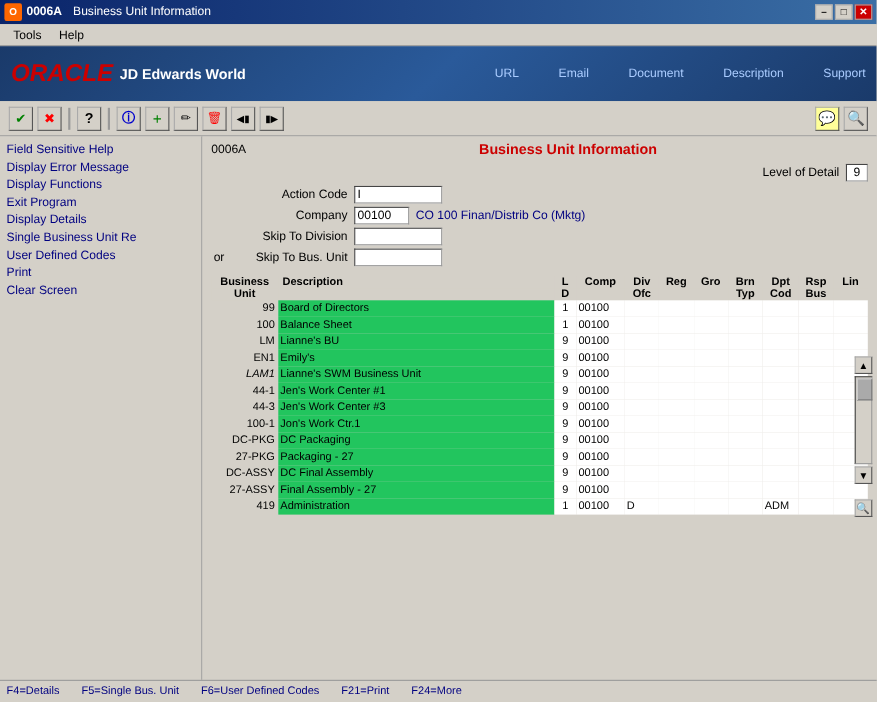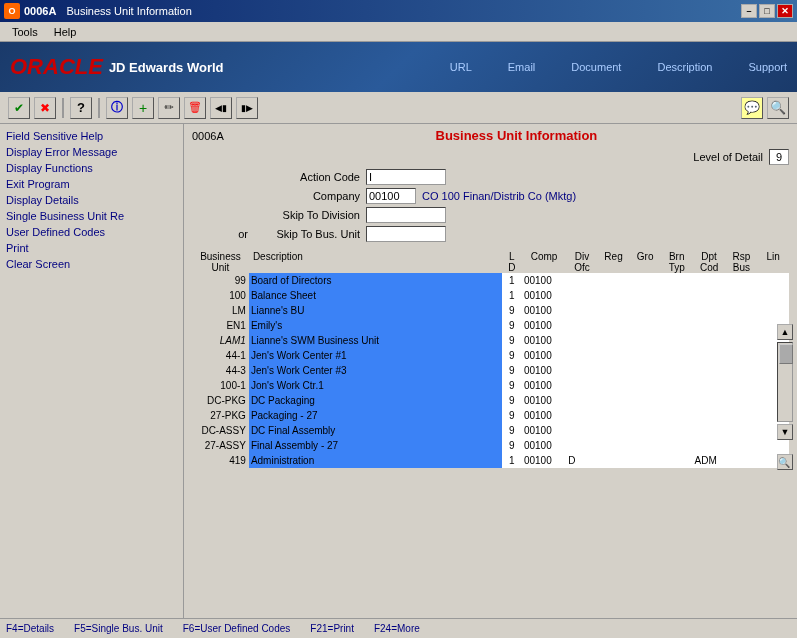--- a/index.html
+++ b/index.html
@@ -46,42 +46,42 @@
     
     
     .form-header { display: flex; align-items: center; margin-bottom: 6px; }
     .form-id { font-size: 11px; color: black; margin-right: 20px; }
     .form-title { font-size: 13px; color: #cc0000; font-weight: bold; text-align: center; flex: 1; }
     
     .level-detail { display: flex; align-items: center; justify-content: flex-end; margin-bottom: 4px; gap: 4px; }
     .level-detail-input { width: 20px; height: 16px; border: 1px inset #999; background: white; font-size: 11px; text-align: center; }
 
     
-    .form-field { display: flex; align-items: center; margin-bottom: 3px; margin-left: 44px; }
+    .form-field { display: flex; align-items: center; margin-bottom: 3px; }
     .field-label { font-size: 11px; width: 130px; text-align: right; padding-right: 6px; }
     .field-input { height: 16px; border: 1px inset #999; background: white; font-size: 11px; padding: 0 2px; }
     .field-value { font-size: 11px; margin-left: 6px; color: #000080; }
 
     
     .data-table { width: 100%; border-collapse: collapse; margin-top: 6px; font-size: 10px; }
     .data-table th { background: #d4d0c8; border: none; padding: 1px 2px; text-align: center; font-size: 10px; font-weight: normal; }
     .data-table td { border: none; padding: 1px 2px; height: 15px; }
     .col-bu { width: 45px; text-align: right; padding-right: 3px; }
-    .col-desc { width: 200px; border: 1px solid #888; background: #3b82f6; text-align: left; padding-left: 2px; margin-top: 26px; }
+    .col-desc { width: 200px; border: 1px solid #888; background: #22c55e; text-align: left; padding-left: 2px; margin-top: 26px; }
     .col-ld { width: 16px; border: 1px solid #888; background: white; text-align: center; }
     .col-comp { width: 35px; border: 1px solid #888; background: white; text-align: left; }
     .col-div { width: 25px; border: 1px solid #888; background: white; }
     .col-reg { width: 25px; border: 1px solid #888; background: white; }
     .col-gro { width: 25px; border: 1px solid #888; background: white; }
     .col-brn { width: 25px; border: 1px solid #888; background: white; }
     .col-dpt { width: 25px; border: 1px solid #888; background: white; }
     .col-rsp { width: 25px; border: 1px solid #888; background: white; }
     .col-lin { width: 25px; border: 1px solid #888; background: white; }
 
-    .table-header-row th { font-weight: normal; font-size: 10px; padding: 0 2px; }
+    .table-header-row th { font-weight: bold; font-size: 10px; padding: 0 2px; }
 
     
     .status-bar { height: 20px; background: #d4d0c8; border-top: 1px solid #999; display: flex; align-items: center; padding: 0 6px; font-size: 10px; gap: 20px; position: absolute; bottom: 0; left: 0; right: 0; }
     .status-key { color: #000080; cursor: pointer; }
 
     .table-wrapper { position: relative; overflow: hidden; max-height: 280px; }
     .v-scroll-btn { width: 16px; height: 16px; border: 1px outset #aaa; background: #d4d0c8; display: flex; align-items: center; justify-content: center; cursor: pointer; font-size: 9px; }
   </style>
 </head>
 <body>

